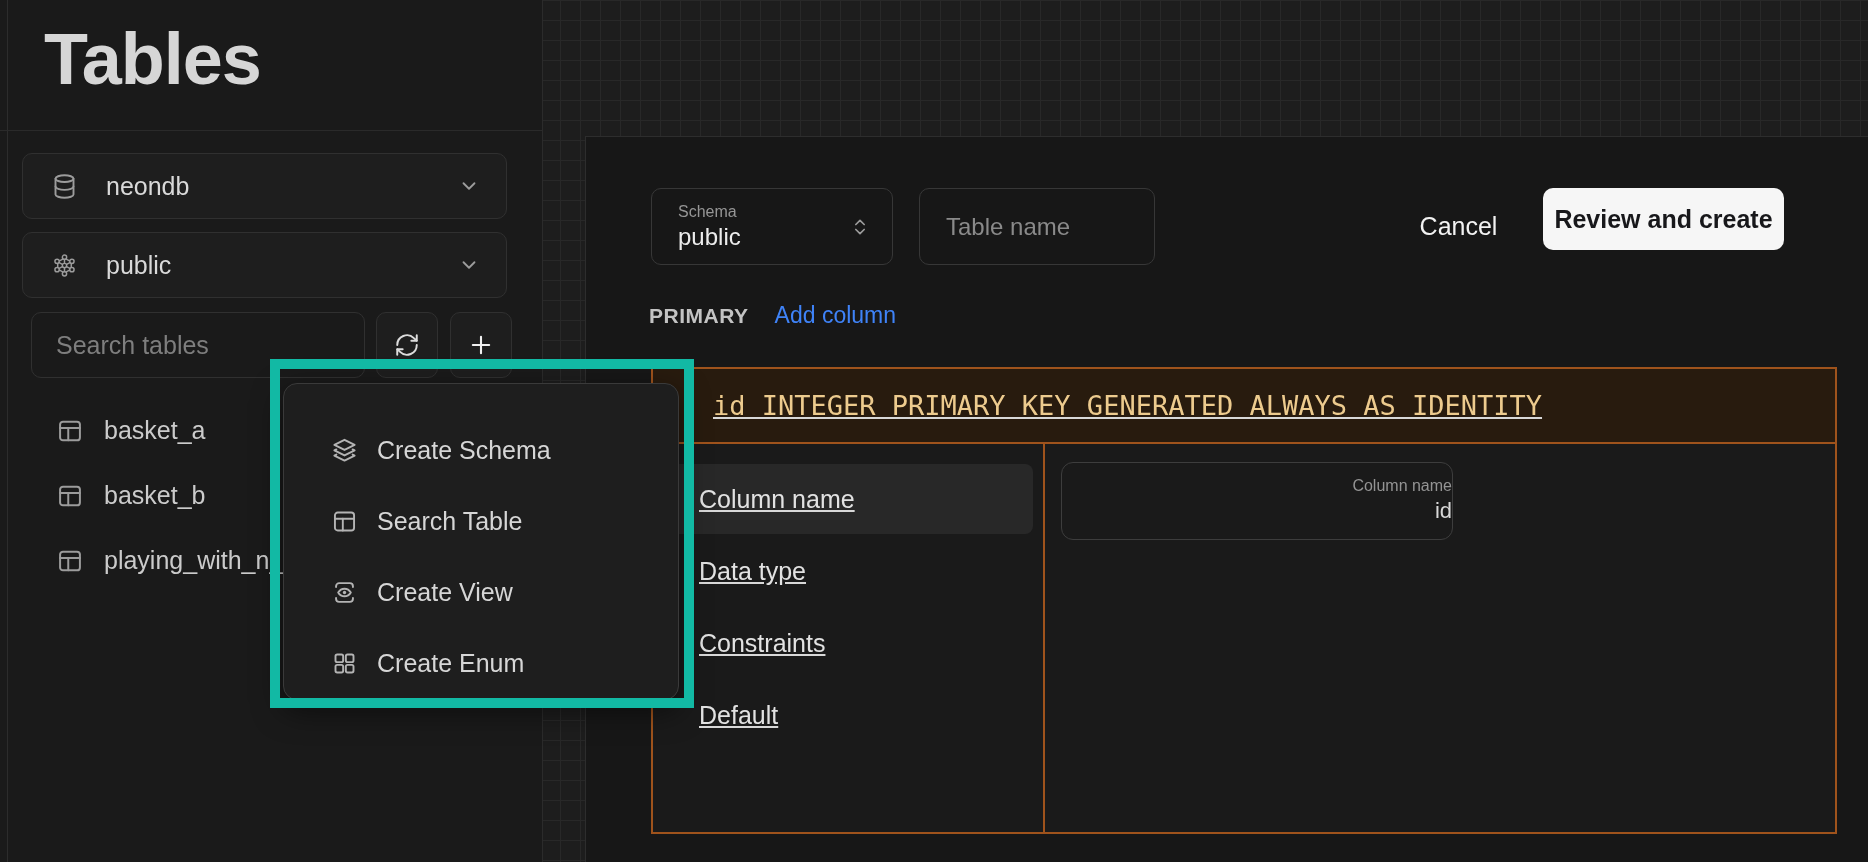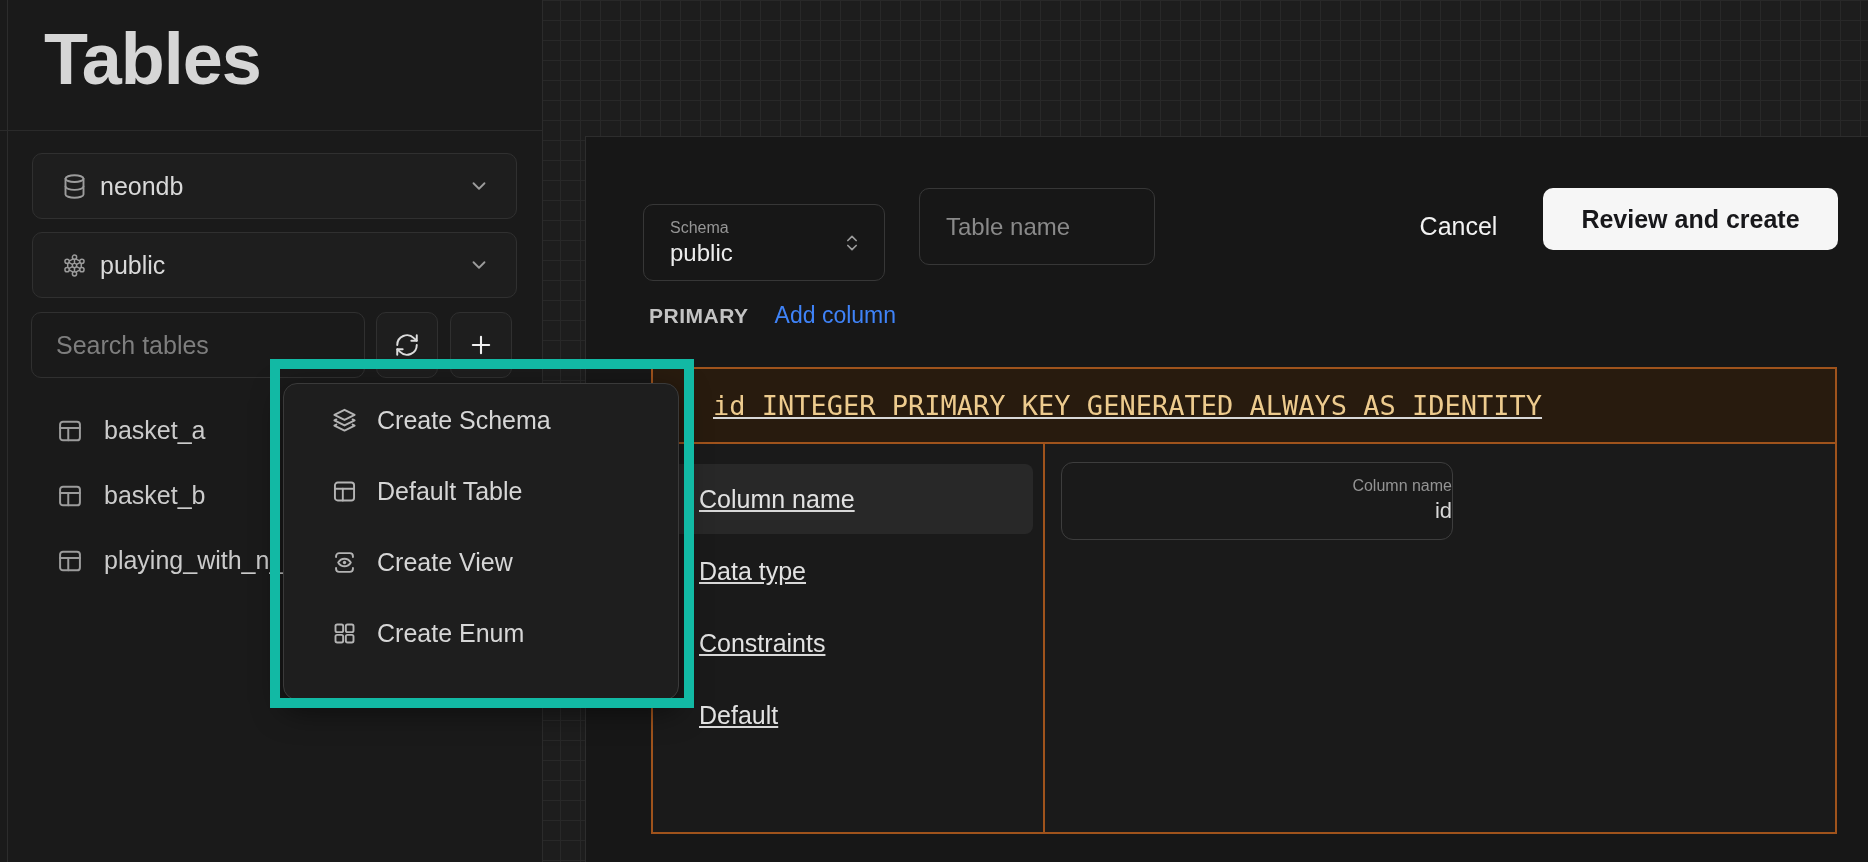--- a/index.html
+++ b/index.html
@@ -21,23 +21,23 @@
   }
   .sidebar::before {
     content:""; position:absolute; left:7px; top:0; bottom:0; width:1px; background:#2c2c2c;
   }
   .sidebar-title {
     position:absolute; left:44px; top:18px; font-size:72px; font-weight:800;
     letter-spacing:-1px; color:#d6d6d6;
   }
   .sidebar-divider { position:absolute; left:0; right:0; top:130px; height:1px; background:#2a2a2a; }
   .side-select {
-    position:absolute; left:32px; width:485px; height:66px;
+    position:absolute; left:22px; width:485px; height:66px;
     background:#1e1e1e; border:1px solid #303030; border-radius:10px;
-    display:flex; align-items:center; padding-left:28px; gap:12px; cursor:pointer;
+    display:flex; align-items:center; padding-left:28px; gap:28px; cursor:pointer;
   }
   .side-select.db { top:153px; }
   .side-select.schema { top:232px; }
   .side-select .lbl { font-size:25px; color:#d9d9d9; }
   .side-select .chev { position:absolute; right:26px; top:50%; transform:translateY(-50%); }
   .icon { display:inline-flex; color:#9c9c9c; flex:none; }
   .icon svg { display:block; }
   .search-input {
     position:absolute; left:31px; top:312px; width:334px; height:66px;
     background:transparent; border:1px solid #303030; border-radius:10px;
@@ -59,36 +59,36 @@
   .panel {
     position:absolute; left:585px; top:136px; width:1283px; height:726px;
     background:#171717; border-left:1px solid #2d2d2d; border-top:1px solid #2d2d2d; z-index:5;
   }
   .float-field {
     position:absolute; border:1px solid #373737; border-radius:10px; background:transparent;
     display:flex; flex-direction:column; justify-content:center; padding-left:26px; cursor:pointer;
   }
   .float-field .small-lbl { font-size:16px; color:#969696; line-height:1.25; }
   .float-field .value { font-size:24px; color:#ececec; line-height:1.25; }
-  .schema-select { left:57px; top:51px; width:242px; height:77px;margin-top:16px; }
+  .schema-select { left:65px; top:51px; width:242px; height:77px; }
   .schema-select .updown { position:absolute; right:22px; top:50%; transform:translateY(-50%); }
   .tablename-field {
     position:absolute; left:333px; top:51px; width:236px; height:77px;
     background:transparent; border:1px solid #373737; border-radius:10px;
     padding:0 26px; font-size:24px; color:#ececec; outline:none;
     font-family:"Liberation Sans", sans-serif;
   }
   .tablename-field::placeholder { color:#8a8a8a; }
   .cancel-btn {
     position:absolute; left:805px; top:51px; width:135px; height:77px;
     background:none; border:none; font-size:25px; color:#f2f2f2; cursor:pointer;
     font-family:"Liberation Sans", sans-serif;
   }
   .review-btn {
-    position:absolute; left:957px; top:51px; width:295px; height:62px;
+    position:absolute; left:957px; top:51px; width:241px; height:62px;
     background:#f6f6f6; color:#18181b; border:none; border-radius:10px;
     font-size:25px; font-weight:600; cursor:pointer;
     font-family:"Liberation Sans", sans-serif;
   }
   .columns-header { position:absolute; left:63px; top:165px; display:flex; align-items:baseline; gap:26px; }
   .columns-header .cols { font-size:21px; font-weight:700; letter-spacing:.5px; color:#c3c3c3; }
   .columns-header .add { font-size:23px; color:#3f83f8; cursor:pointer; }
   .columns-box {
     position:absolute; left:65px; top:230px; width:1186px; height:467px;
     border:2px solid #9f531c; background:#1a1a1a;text-decoration:underline;
@@ -110,21 +110,21 @@
     position:absolute; left:16px; top:18px; width:392px; height:78px;
     border:1px solid #3d3d3d; border-radius:12px;
     display:flex; flex-direction:column; justify-content:center; padding-left:26px; cursor:text;
   }
   .column-input .small-lbl { font-size:16px; color:#949494; line-height:1.3; }
   .column-input .value { font-size:22px; color:#d8d8d8; line-height:1.3; }
   
   .create-menu {
     position:absolute; left:283px; top:383px; width:396px; height:317px;
     background:#1e1e1e; border:1px solid #3a3a3a; border-radius:14px;
-    box-shadow:0 10px 30px rgba(0,0,0,.55); z-index:40; padding-top:1px;
+    box-shadow:0 10px 30px rgba(0,0,0,.55); z-index:40; padding-top:31px;
   }
   .menu-item {
     height:71px; display:flex; align-items:center; gap:19px; padding-left:47px; cursor:pointer;
   }
   .menu-item .m-lbl { font-size:25px; color:#d6d6d6; }
   .menu-item .icon { color:#b4b4b4; }
   
   .teal-highlight {
     position:absolute; left:270px; top:359px; width:424px; height:349px;
     border:10px solid #12b9a4; z-index:50; pointer-events:none;
@@ -296,21 +296,21 @@
       <span class="m-lbl">Create Schema</span>
     </div>
     <div class="menu-item">
       <span class="icon">
         <svg width="27" height="27" viewBox="0 0 24 24" fill="none" stroke="currentColor" stroke-width="1.7" stroke-linecap="round" stroke-linejoin="round">
           <rect x="3.5" y="4" width="17" height="16" rx="2.5"></rect>
             <path d="M3.5 9.5h17"></path>
             <path d="M10.5 9.5V20"></path>
         </svg>
       </span>
-      <span class="m-lbl">Default Table</span>
+      <span class="m-lbl">Search Table</span>
     </div>
     <div class="menu-item">
       <span class="icon">
         <svg width="27" height="27" viewBox="0 0 24 24" fill="none" stroke="currentColor" stroke-width="1.7" stroke-linecap="round" stroke-linejoin="round">
           <path d="M4.5 7.2v-.7a2.8 2.8 0 0 1 2.8-2.8h9.4a2.8 2.8 0 0 1 2.8 2.8v.7"></path>
           <path d="M4.5 16.8v.7a2.8 2.8 0 0 0 2.8 2.8h9.4a2.8 2.8 0 0 0 2.8-2.8v-.7"></path>
           <path d="M12 8.6c3.6 0 5.6 3.4 5.6 3.4S15.6 15.4 12 15.4 6.4 12 6.4 12 8.4 8.6 12 8.6Z"></path>
           <circle cx="12" cy="12" r="1.5" fill="currentColor" stroke="none"></circle>
         </svg>
       </span>

